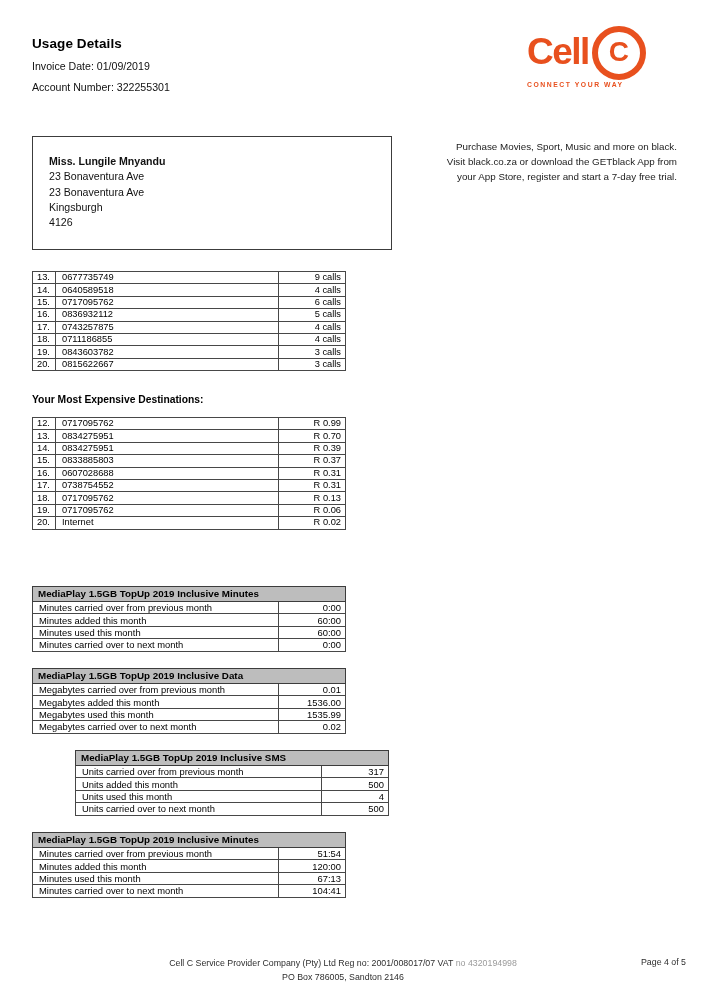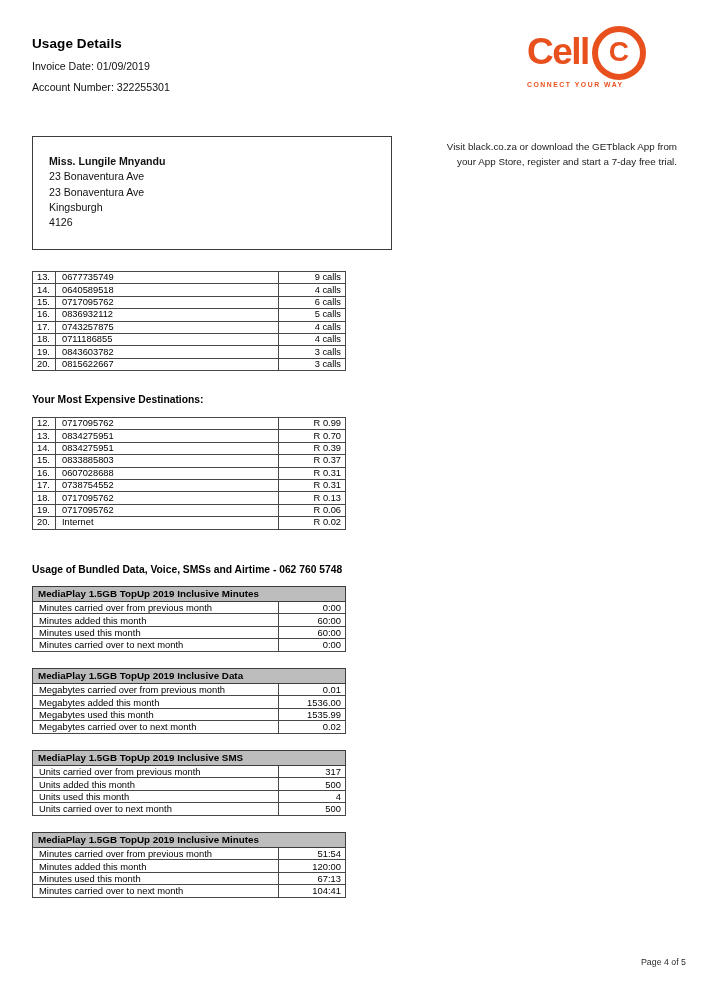--- a/index.html
+++ b/index.html
@@ -91,21 +91,21 @@
     border:1px solid #474747;
     height:12.4px; line-height:11px;
     padding:0 4px; vertical-align:middle;
     white-space:nowrap; overflow:hidden;
   }
   .btable td.lbl { padding-left:6px; }
   .btable td.val { text-align:right; padding-right:4px; }
 
   .bt1 { top:586px; }
   .bt2 { top:668px; }
-  .bt3 { top:750px; }
+  .bt3 { top:750px;margin-left:43px; }
   .bt4 { top:832px; }
 
   
   .footer {
     position:absolute; left:0; top:957px; width:686px;
     text-align:center; font-size:8.8px; line-height:13.5px; color:#2e2e2e;
   }
   .footer .lite { color:#9b9b9b; }
   .page-num {
     position:absolute; right:21px; top:957px;
@@ -137,20 +137,21 @@
     <div class="addr-name">Miss. Lungile Mnyandu</div>
     <div>
         <div class="addr-line">23 Bonaventura Ave</div>
         <div class="addr-line">23 Bonaventura Ave</div>
         <div class="addr-line">Kingsburgh</div>
         <div class="addr-line">4126</div>
       </div>
   </div>
 
   <div class="promo">
+      <div class="promo-line">Purchase Movies, Sport, Music and more on black.</div>
       <div class="promo-line">Visit black.co.za or download the GETblack App from</div>
       <div class="promo-line">your App Store, register and start a 7-day free trial.</div>
     </div>
 
   <table class="dtable t-calls">
     <colgroup>
         <col style="width:23px">
         <col>
         <col style="width:67px">
       </colgroup>
@@ -265,21 +266,20 @@
         </tr>
 
         <tr>
           <td class="num">20.</td>
           <td class="dest">Internet</td>
           <td class="val">R 0.02</td>
         </tr>
       </tbody>
   </table>
 
-  <div class="h-bundles">Usage of Bundled Data, Voice, SMSs and Airtime - 062 760 5748</div>
 
   <table class="btable bt1">
     <colgroup>
         <col>
         <col style="width:67px">
       </colgroup>
     <thead>
         <tr>
           <th colspan="2">MediaPlay 1.5GB TopUp 2019 Inclusive Minutes</th>
         </tr>
@@ -403,15 +403,19 @@
           <td class="val">67:13</td>
         </tr>
 
         <tr>
           <td class="lbl">Minutes carried over to next month</td>
           <td class="val">104:41</td>
         </tr>
       </tbody>
   </table>
 
+  <div class="footer">
+    <div><span>Cell C Service Provider Company (Pty) Ltd Reg no: 2001/008017/07 VAT</span> <span class="lite">no 4320194998</span></div>
+    <div>PO Box 786005, Sandton 2146</div>
+  </div>
   <div class="page-num">Page 4 of 5</div>
 
 </div>
 
 </body></html>

